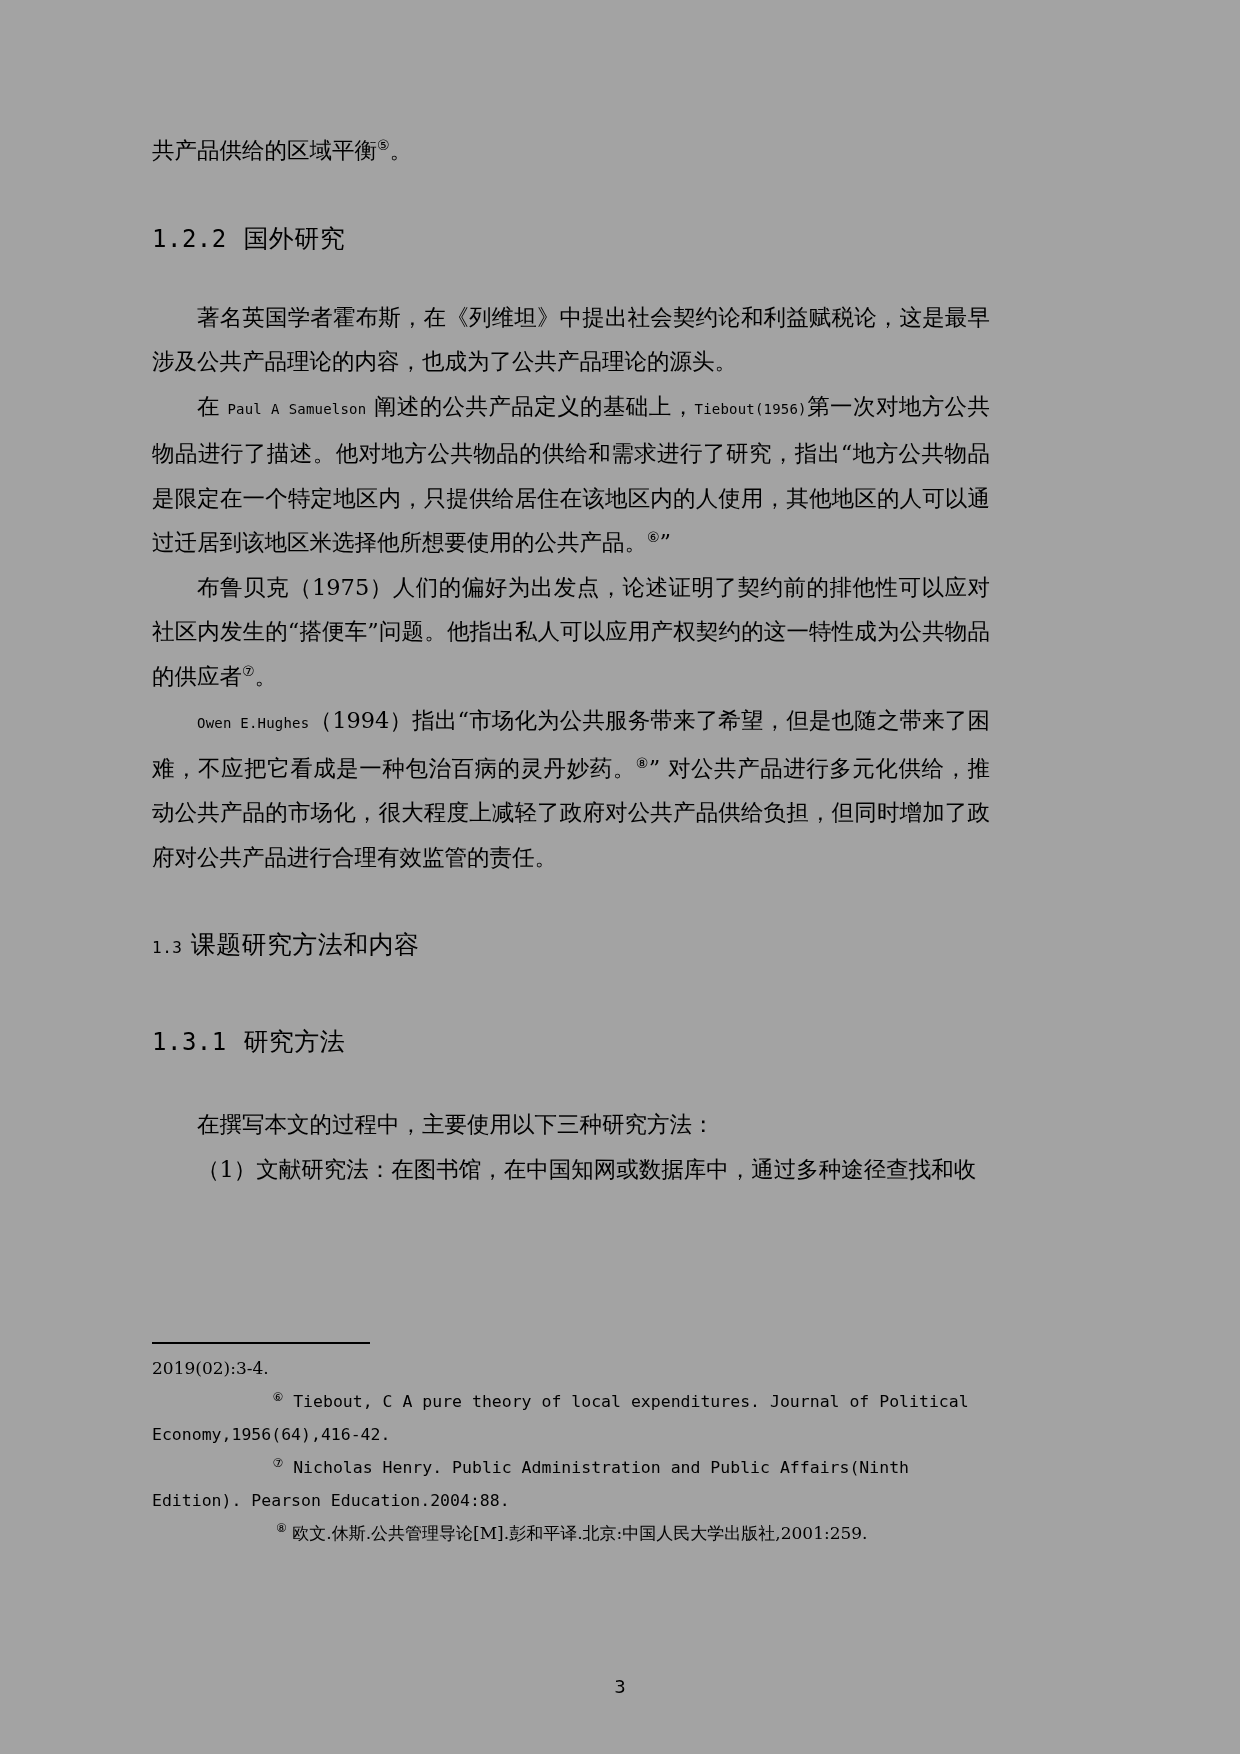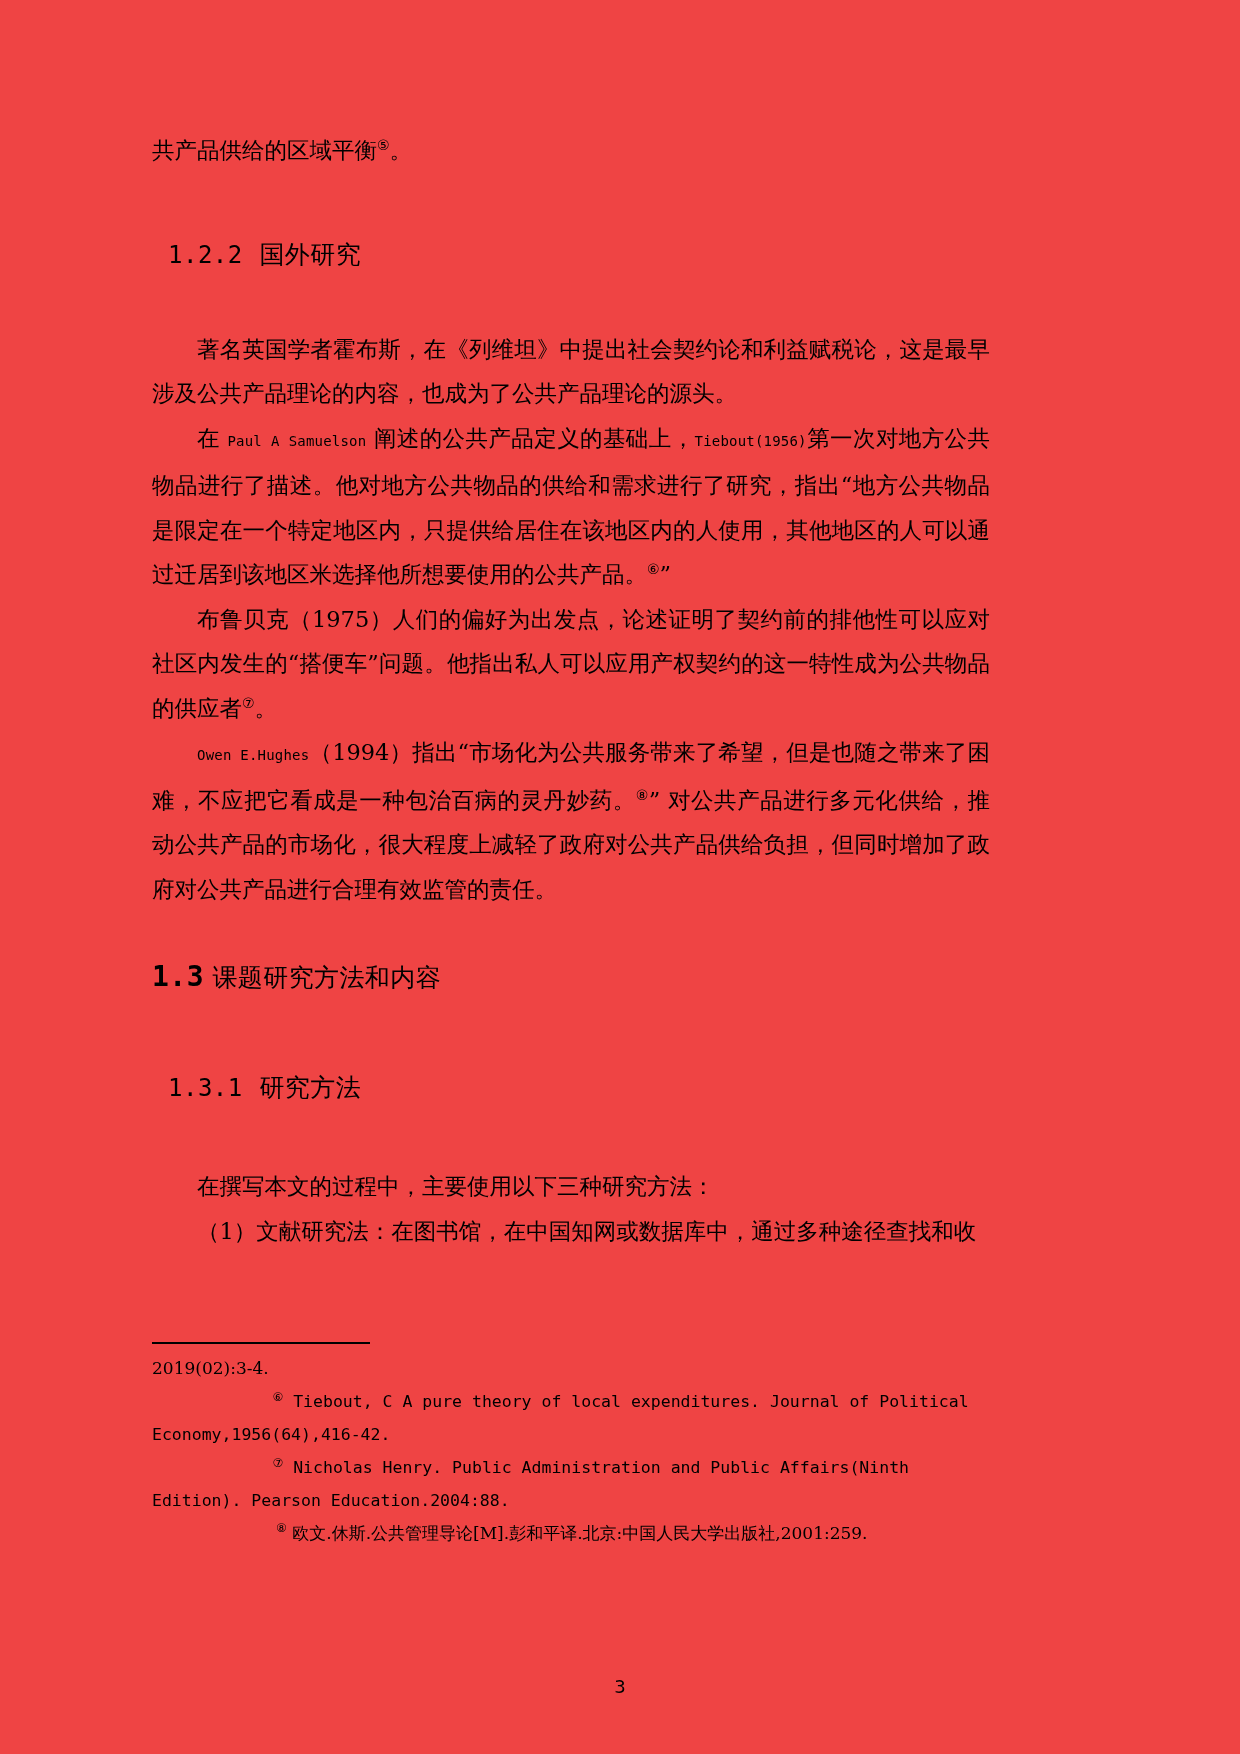--- a/index.html
+++ b/index.html
@@ -14,21 +14,21 @@
     font-family: "Liberation Serif", "DejaVu Serif", serif;
     color: #000000;
     overflow: hidden;
   }
 
   .page {
     position: absolute;
     left: 0; top: 0;
     width: 1240px;
     height: 1754px;
-    background: #ef4444;
+    background: #a3a3a3;
   }
 
   .content {
     position: absolute;
     left: 152px;
     top: 0;
     width: 838px;
   }
 
   
@@ -58,42 +58,41 @@
     vertical-align: super;
     line-height: 0;
     font-family: "DejaVu Sans", sans-serif;
   }
 
   
   .h3 {
     font-family: "DejaVu Sans", "Liberation Sans", sans-serif;
     font-size: 25px;
     font-weight: normal;
-    margin: 16px;
+    margin: 0;
     line-height: 40px;
     letter-spacing: 0.4px;
   }
   .h3 .num {
     font-family: "DejaVu Sans Mono", monospace;
     font-size: 24px;
     letter-spacing: 0.5px;
   }
   .h2 {
     font-family: "DejaVu Sans", "Liberation Sans", sans-serif;
     font-size: 25px;
     font-weight: normal;
     margin: 0;
     line-height: 40px;
     letter-spacing: 0.4px;
   }
   .h2 .num {
     font-family: "DejaVu Sans Mono", monospace;
-    font-size: 28px;
+    font-size: 16px;
     letter-spacing: 0.5px;
-    font-weight: bold;
   }
 
   
   .sp-a { height: 46px; }
   .sp-b { height: 36px; }
   .sp-c { height: 46px; }
   .sp-e { height: 54px; }
   .sp-g { height: 40px; }
 
   

